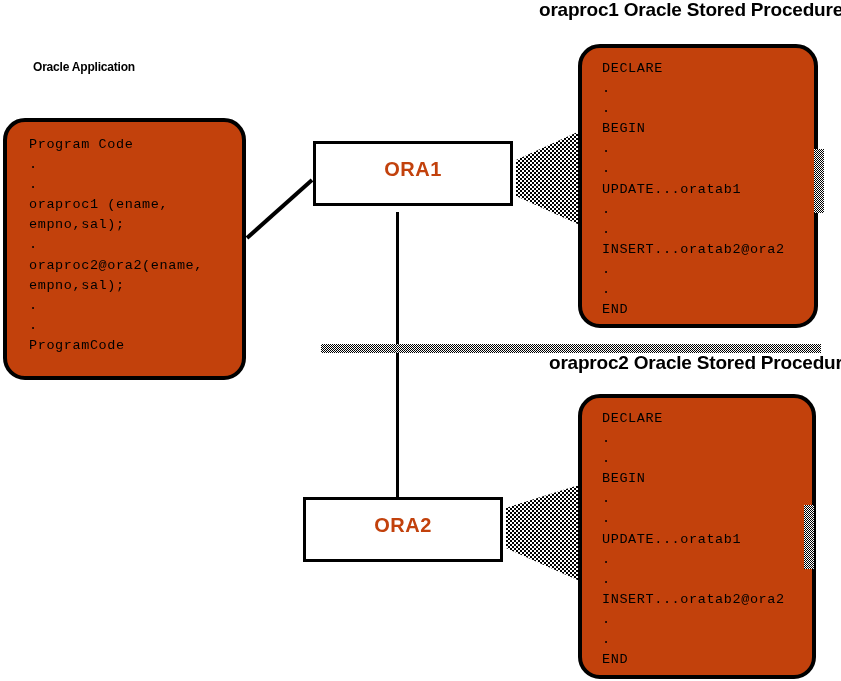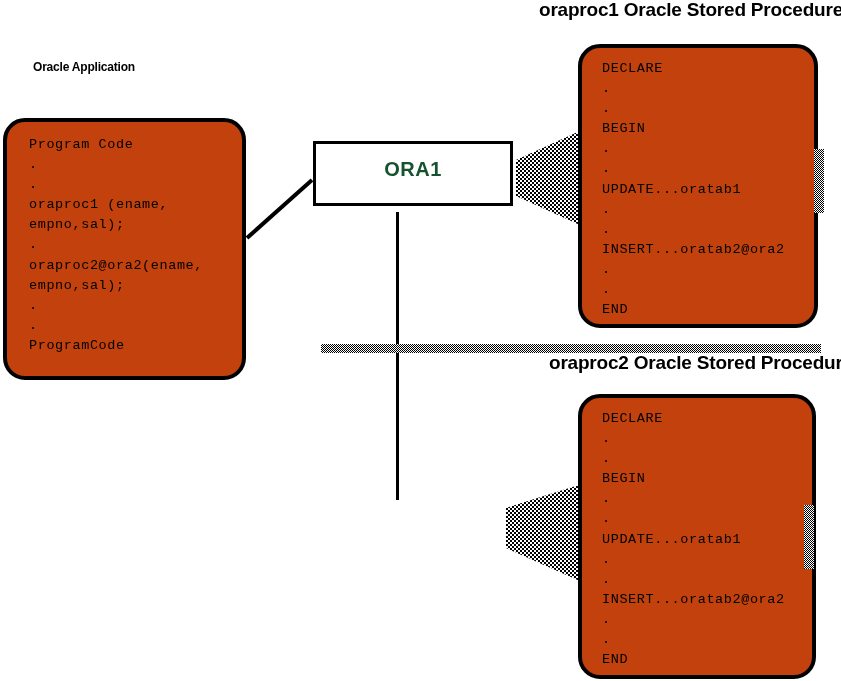--- a/index.html
+++ b/index.html
@@ -108,21 +108,21 @@
     left: 0;
     top: 0;
     width: 100%;
     height: 100%;
     display: flex;
     align-items: center;
     justify-content: center;
     font-family: "Liberation Sans", sans-serif;
     font-weight: bold;
     font-size: 20px;
-    color: #14532d;
+    color: #c2410c;
     letter-spacing: 0.5px;
     padding-bottom: 8px;
     box-sizing: border-box;
   }
   .checker {
     position: absolute;
     background-color: #ffffff;
     background-image:
       linear-gradient(45deg, #000 25%, transparent 25%, transparent 75%, #000 75%),
       linear-gradient(45deg, #000 25%, transparent 25%, transparent 75%, #000 75%);
@@ -243,20 +243,23 @@
     <div class="checker edge-right"></div>
     <div class="checker edge-bottom"></div>
     <div class="server-face">
       <div class="server-label">ORA1</div>
     </div>
   </div>
 
   <div class="server-box" id="server-ora2">
     <div class="checker edge-right"></div>
 
+    <div class="server-face">
+      <div class="server-label">ORA2</div>
+    </div>
   </div>
 
   <div class="code-box" id="box-oraproc1">
     <div class="code-text">DECLARE
 .
 .
 BEGIN
 .
 .
 UPDATE...oratab1

